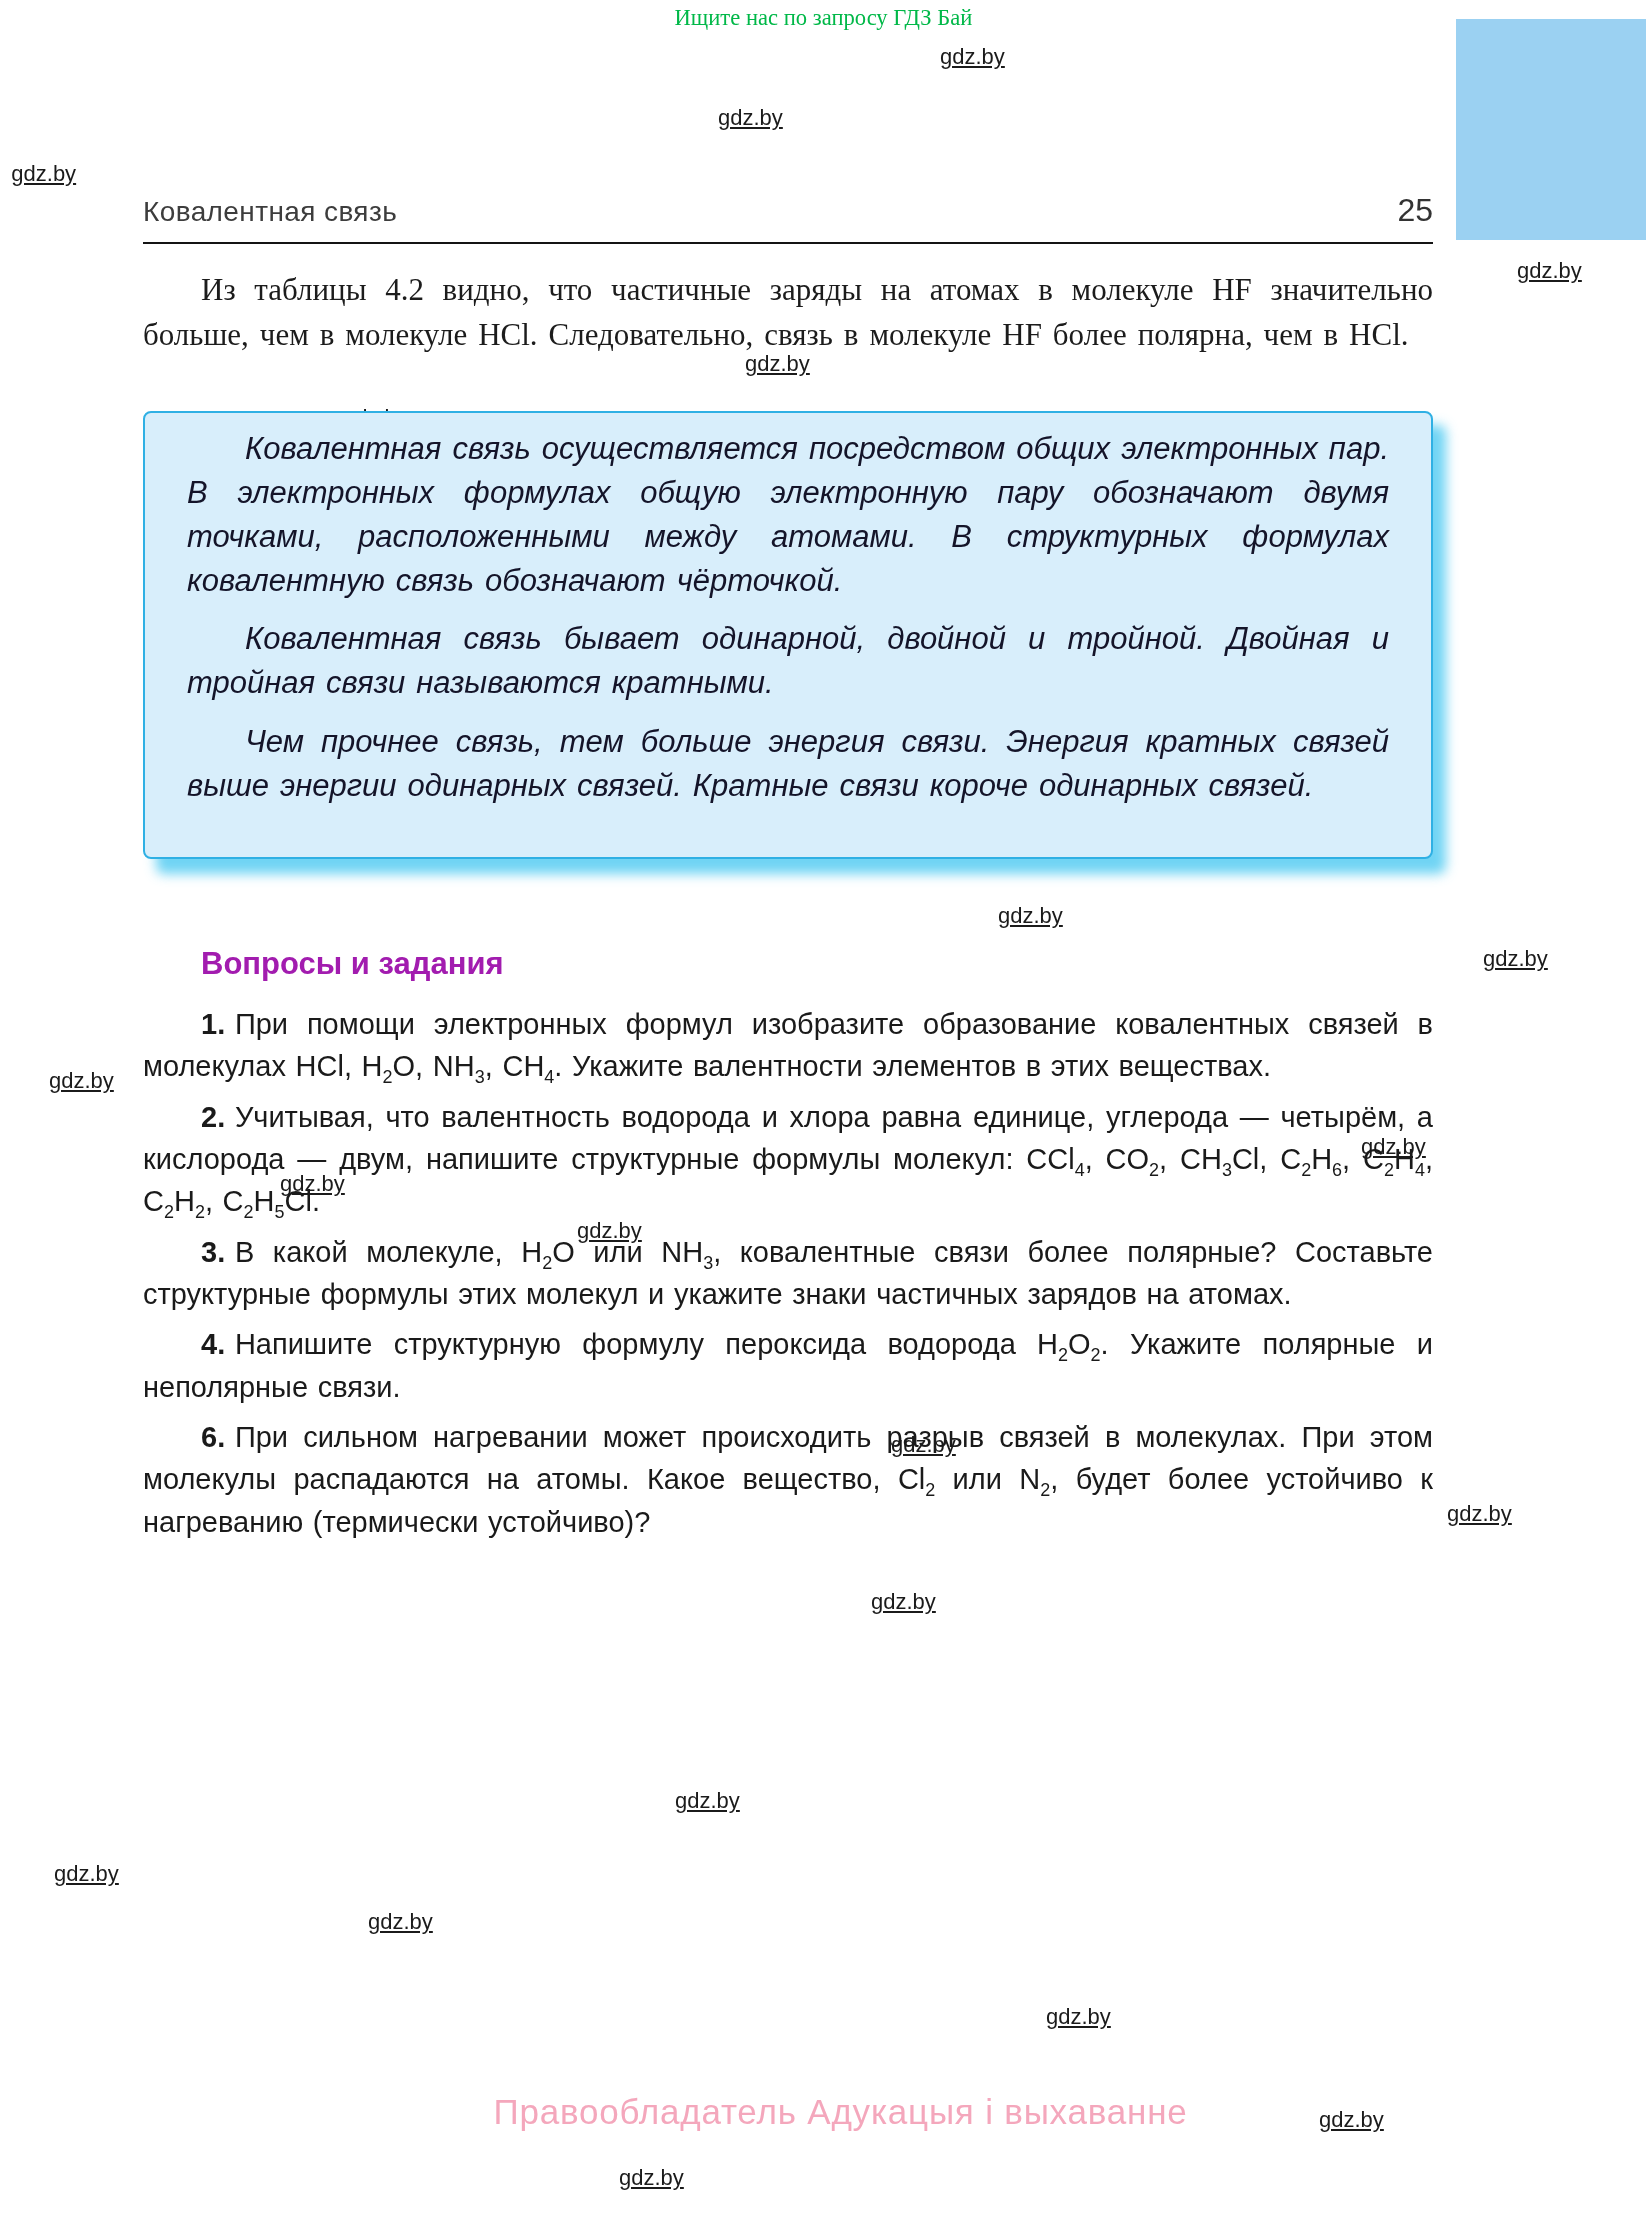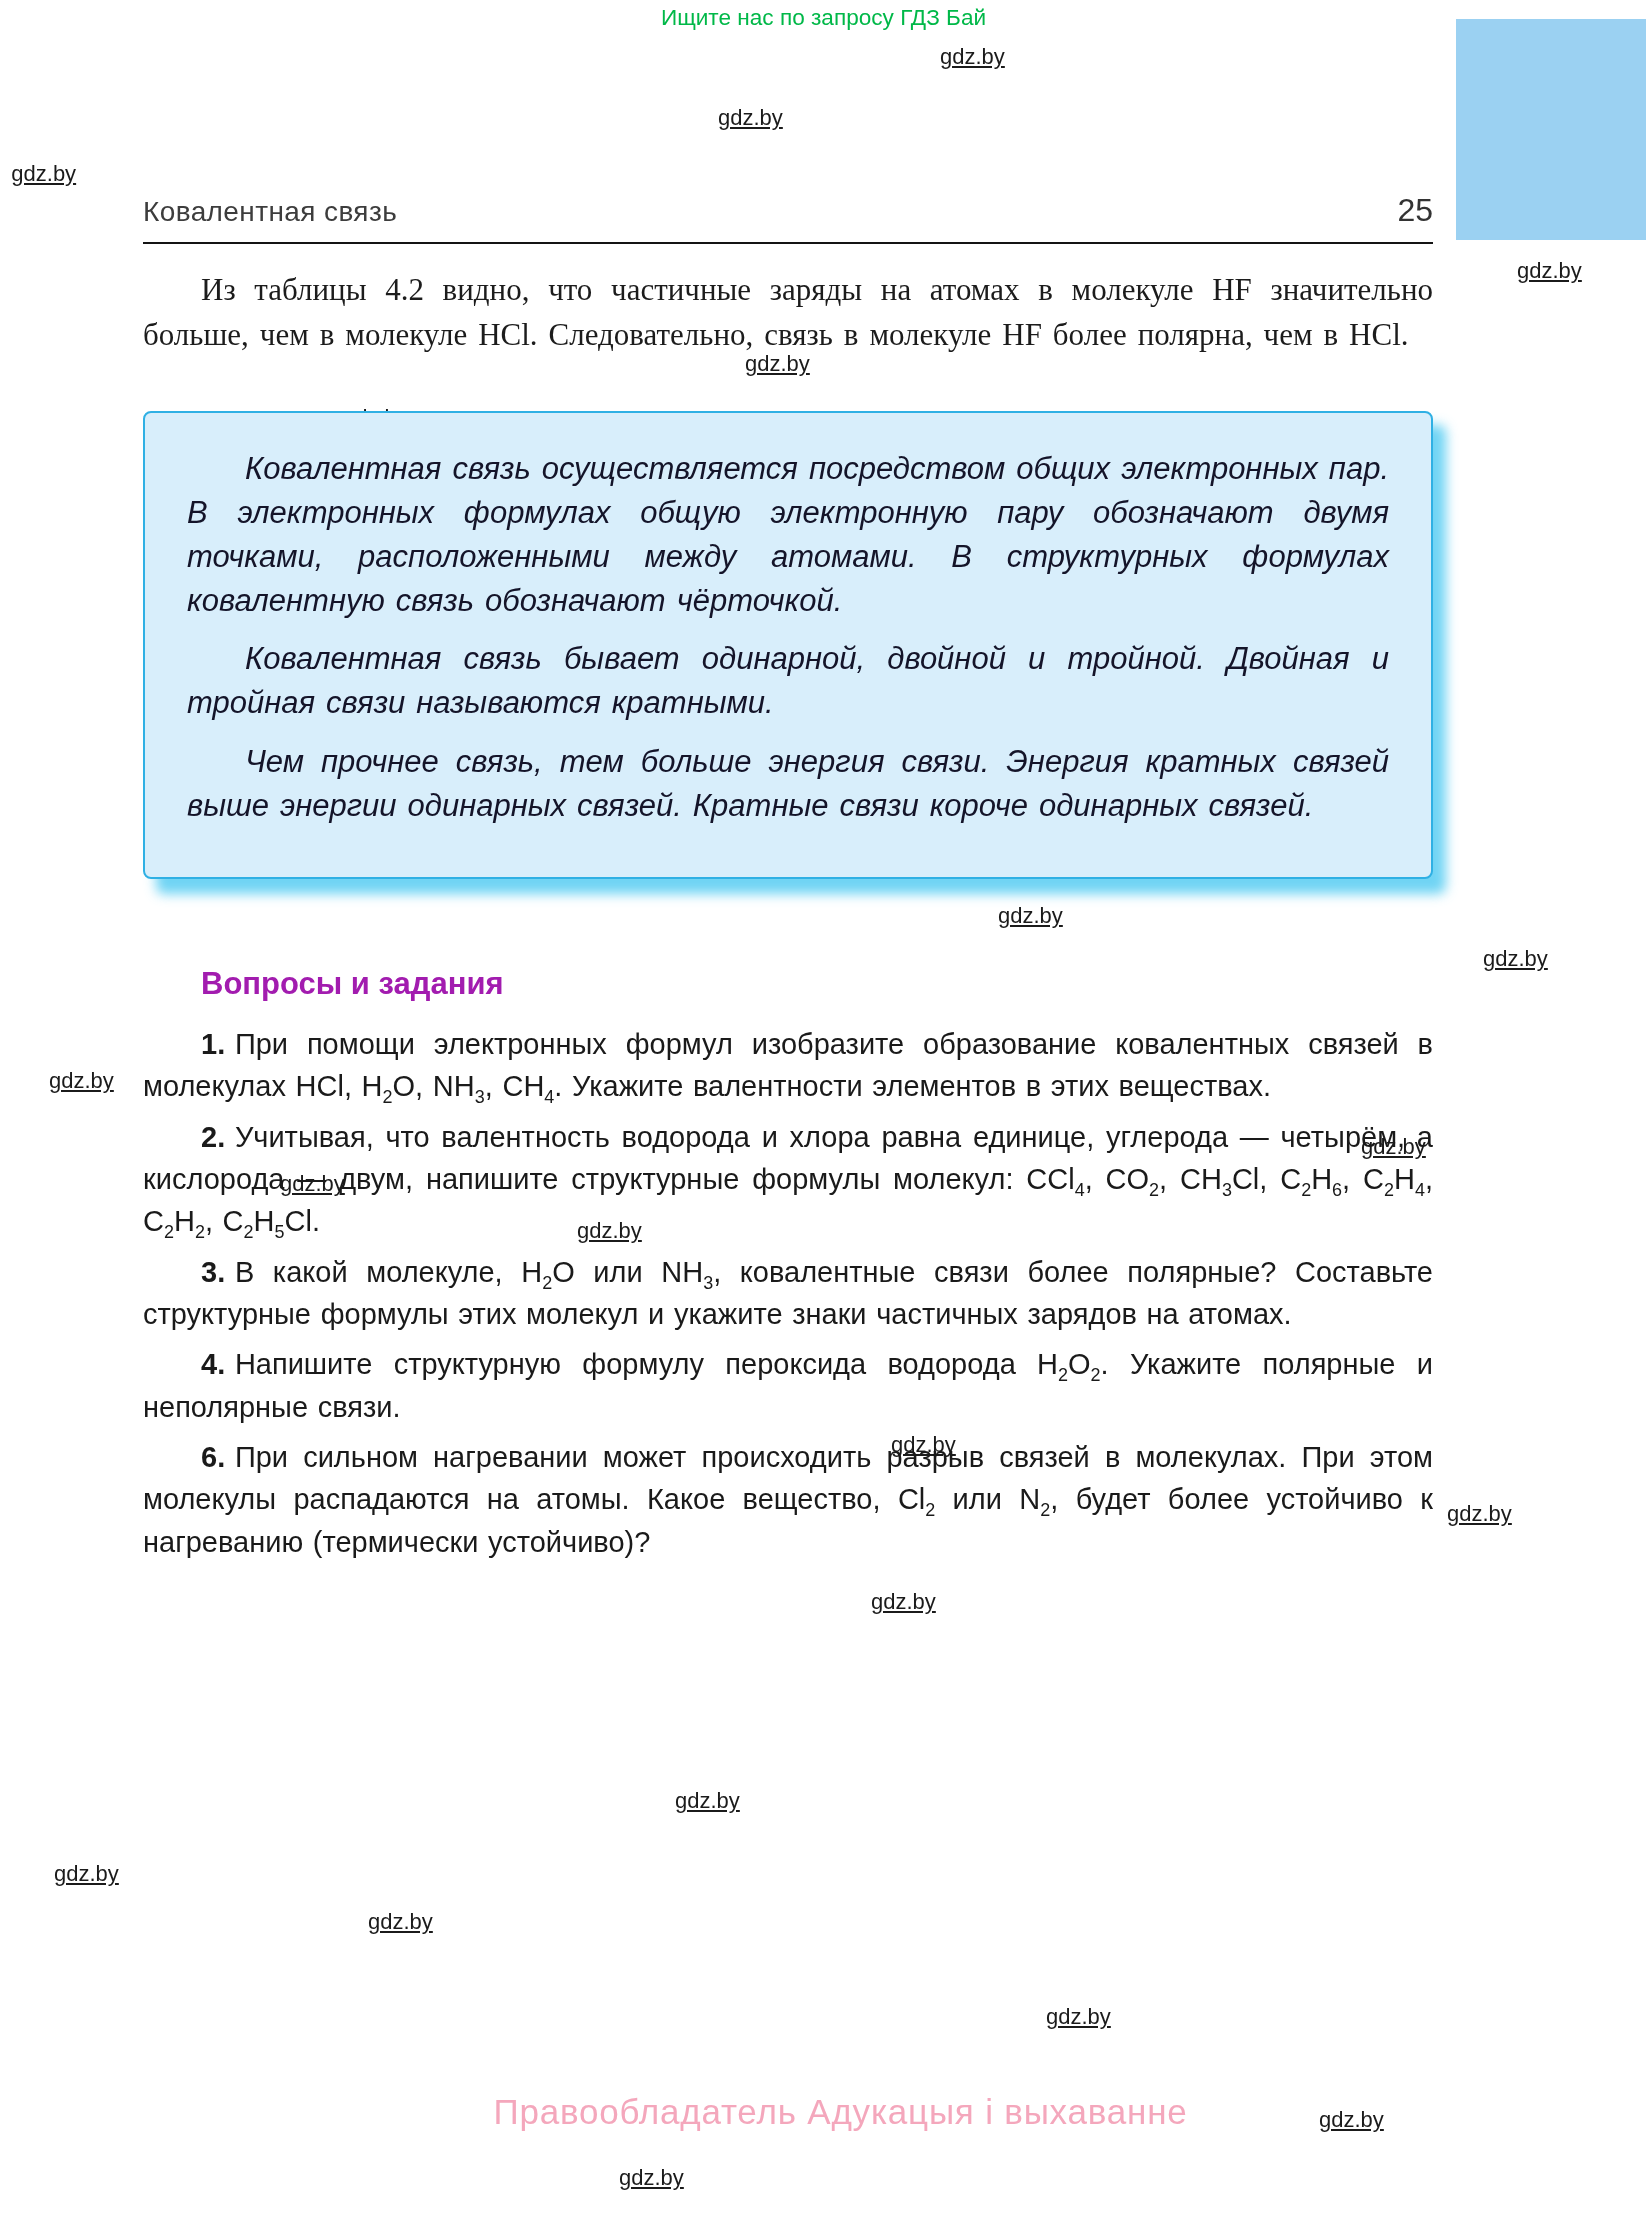--- a/index.html
+++ b/index.html
@@ -11,21 +11,21 @@
     --copyright-pink:#f4a7bc;
     --link-blue:#1a5fd0;
   }
   html,body{margin:0;padding:0;background:#ffffff;}
   .page{
     position:relative;width:1647px;height:2216px;background:#ffffff;
     overflow:hidden;font-family:"Liberation Sans",sans-serif;color:#1e1e1e;
   }
   .banner{
     position:absolute;top:4.8px;left:0;width:100%;text-align:center;
-    font-size:22.6px;color:var(--banner-green);
+    font-size:22.6px;color:var(--banner-green);font-family:Liberation Serif, serif;
   }
   .corner{
     position:absolute;left:1456px;top:19.3px;width:191px;height:221px;
     background:var(--accent-blue);
   }
   .wm-layer .wm{
     position:absolute;font-size:22px;color:#1b1b1b;white-space:nowrap;
     font-family:"Liberation Sans",sans-serif;
     text-decoration:underline;
   }
@@ -35,21 +35,21 @@
     padding-bottom:13px;border-bottom:2.4px solid #141414;
   }
   .title{font-size:28px;color:#3d3d3d;letter-spacing:0.4px;}
   .pagenum{font-size:32px;color:#333333;}
   .intro{
     margin:24px 0 0;font-family:"Liberation Serif",serif;
     font-size:31px;line-height:1.45;word-spacing:3.2px;
     text-indent:58px;text-align:justify;color:#1c1c1c;
   }
   .defbox{
-    margin-top:53px;padding:34px 42px 37px;
+    margin-top:53px;padding:14px 42px 37px;
     border:2.4px solid var(--box-border);background:var(--box-bg);
     border-radius:8px;
     box-shadow:13px 14.5px 11.3px rgba(64,198,240,.75);
   }
   .defbox p{
     margin:0 0 14.5px;font-style:italic;font-size:31px;line-height:1.42;
     word-spacing:2.4px;text-indent:58px;text-align:justify;color:#141429;
   }
   .defbox p:last-child{margin-bottom:12px;}
   .qhead{margin:87px 0 21px 58px;font-size:31px;font-weight:bold;color:#a21caf;}

